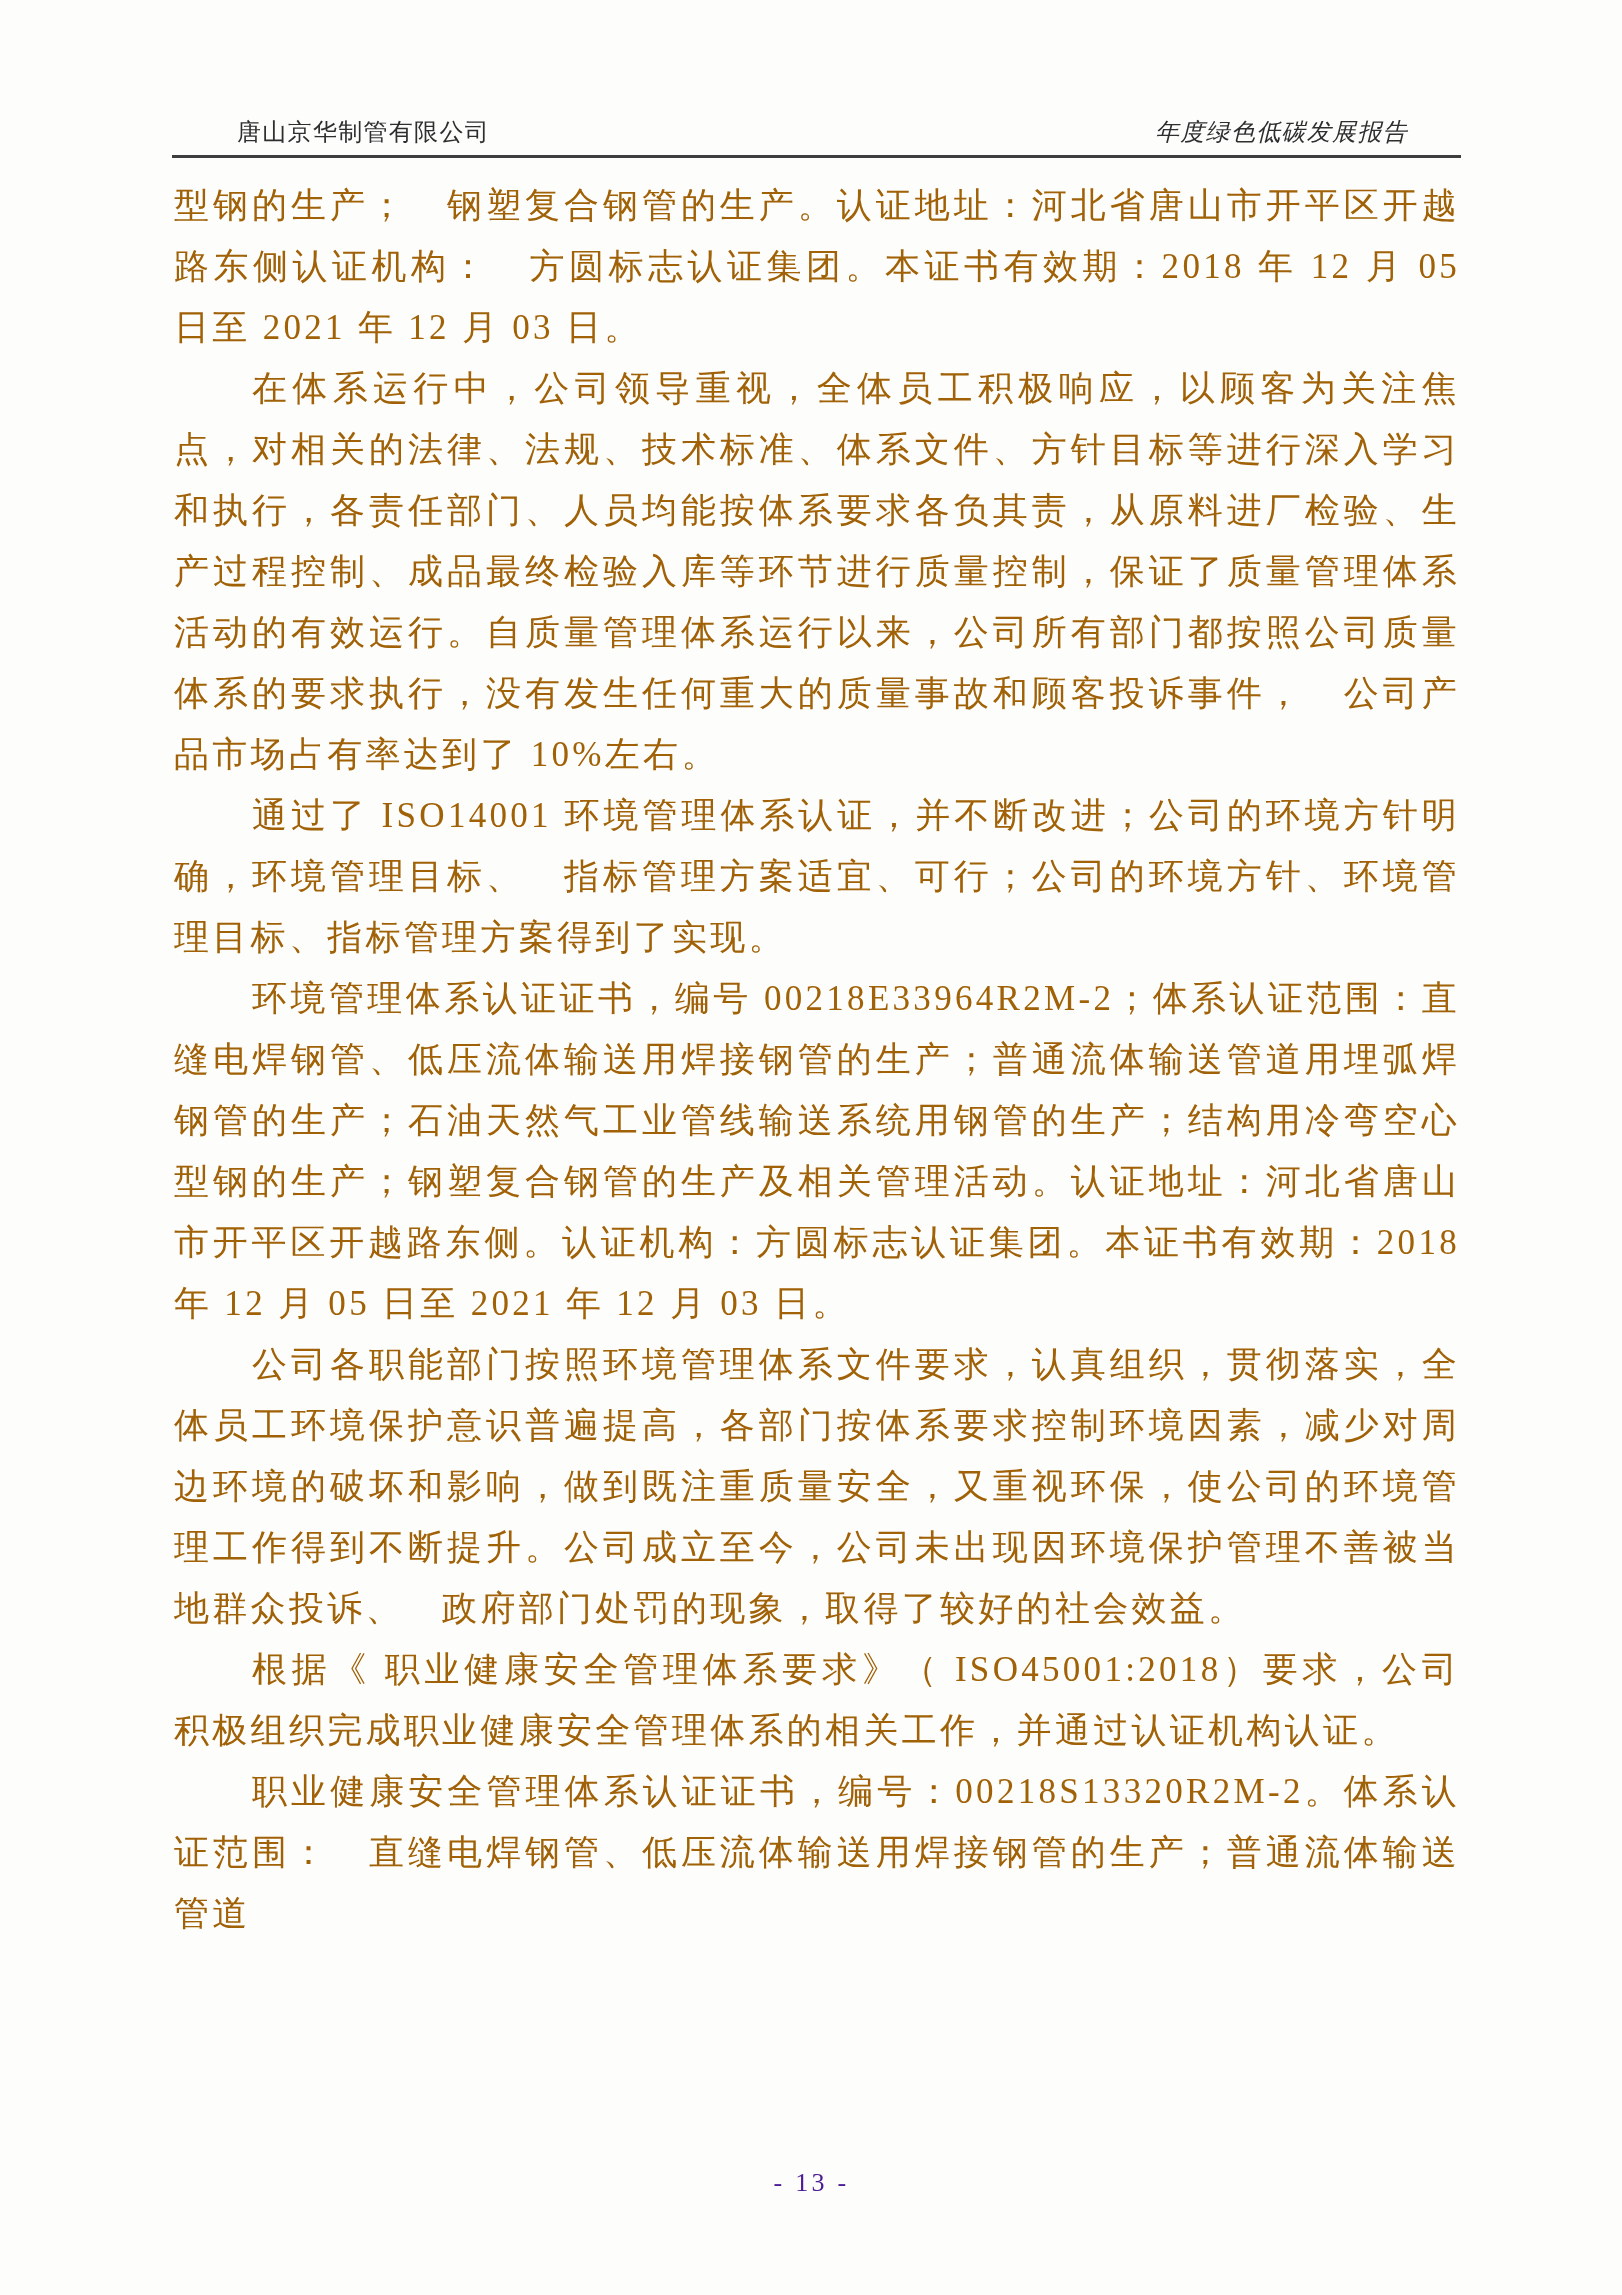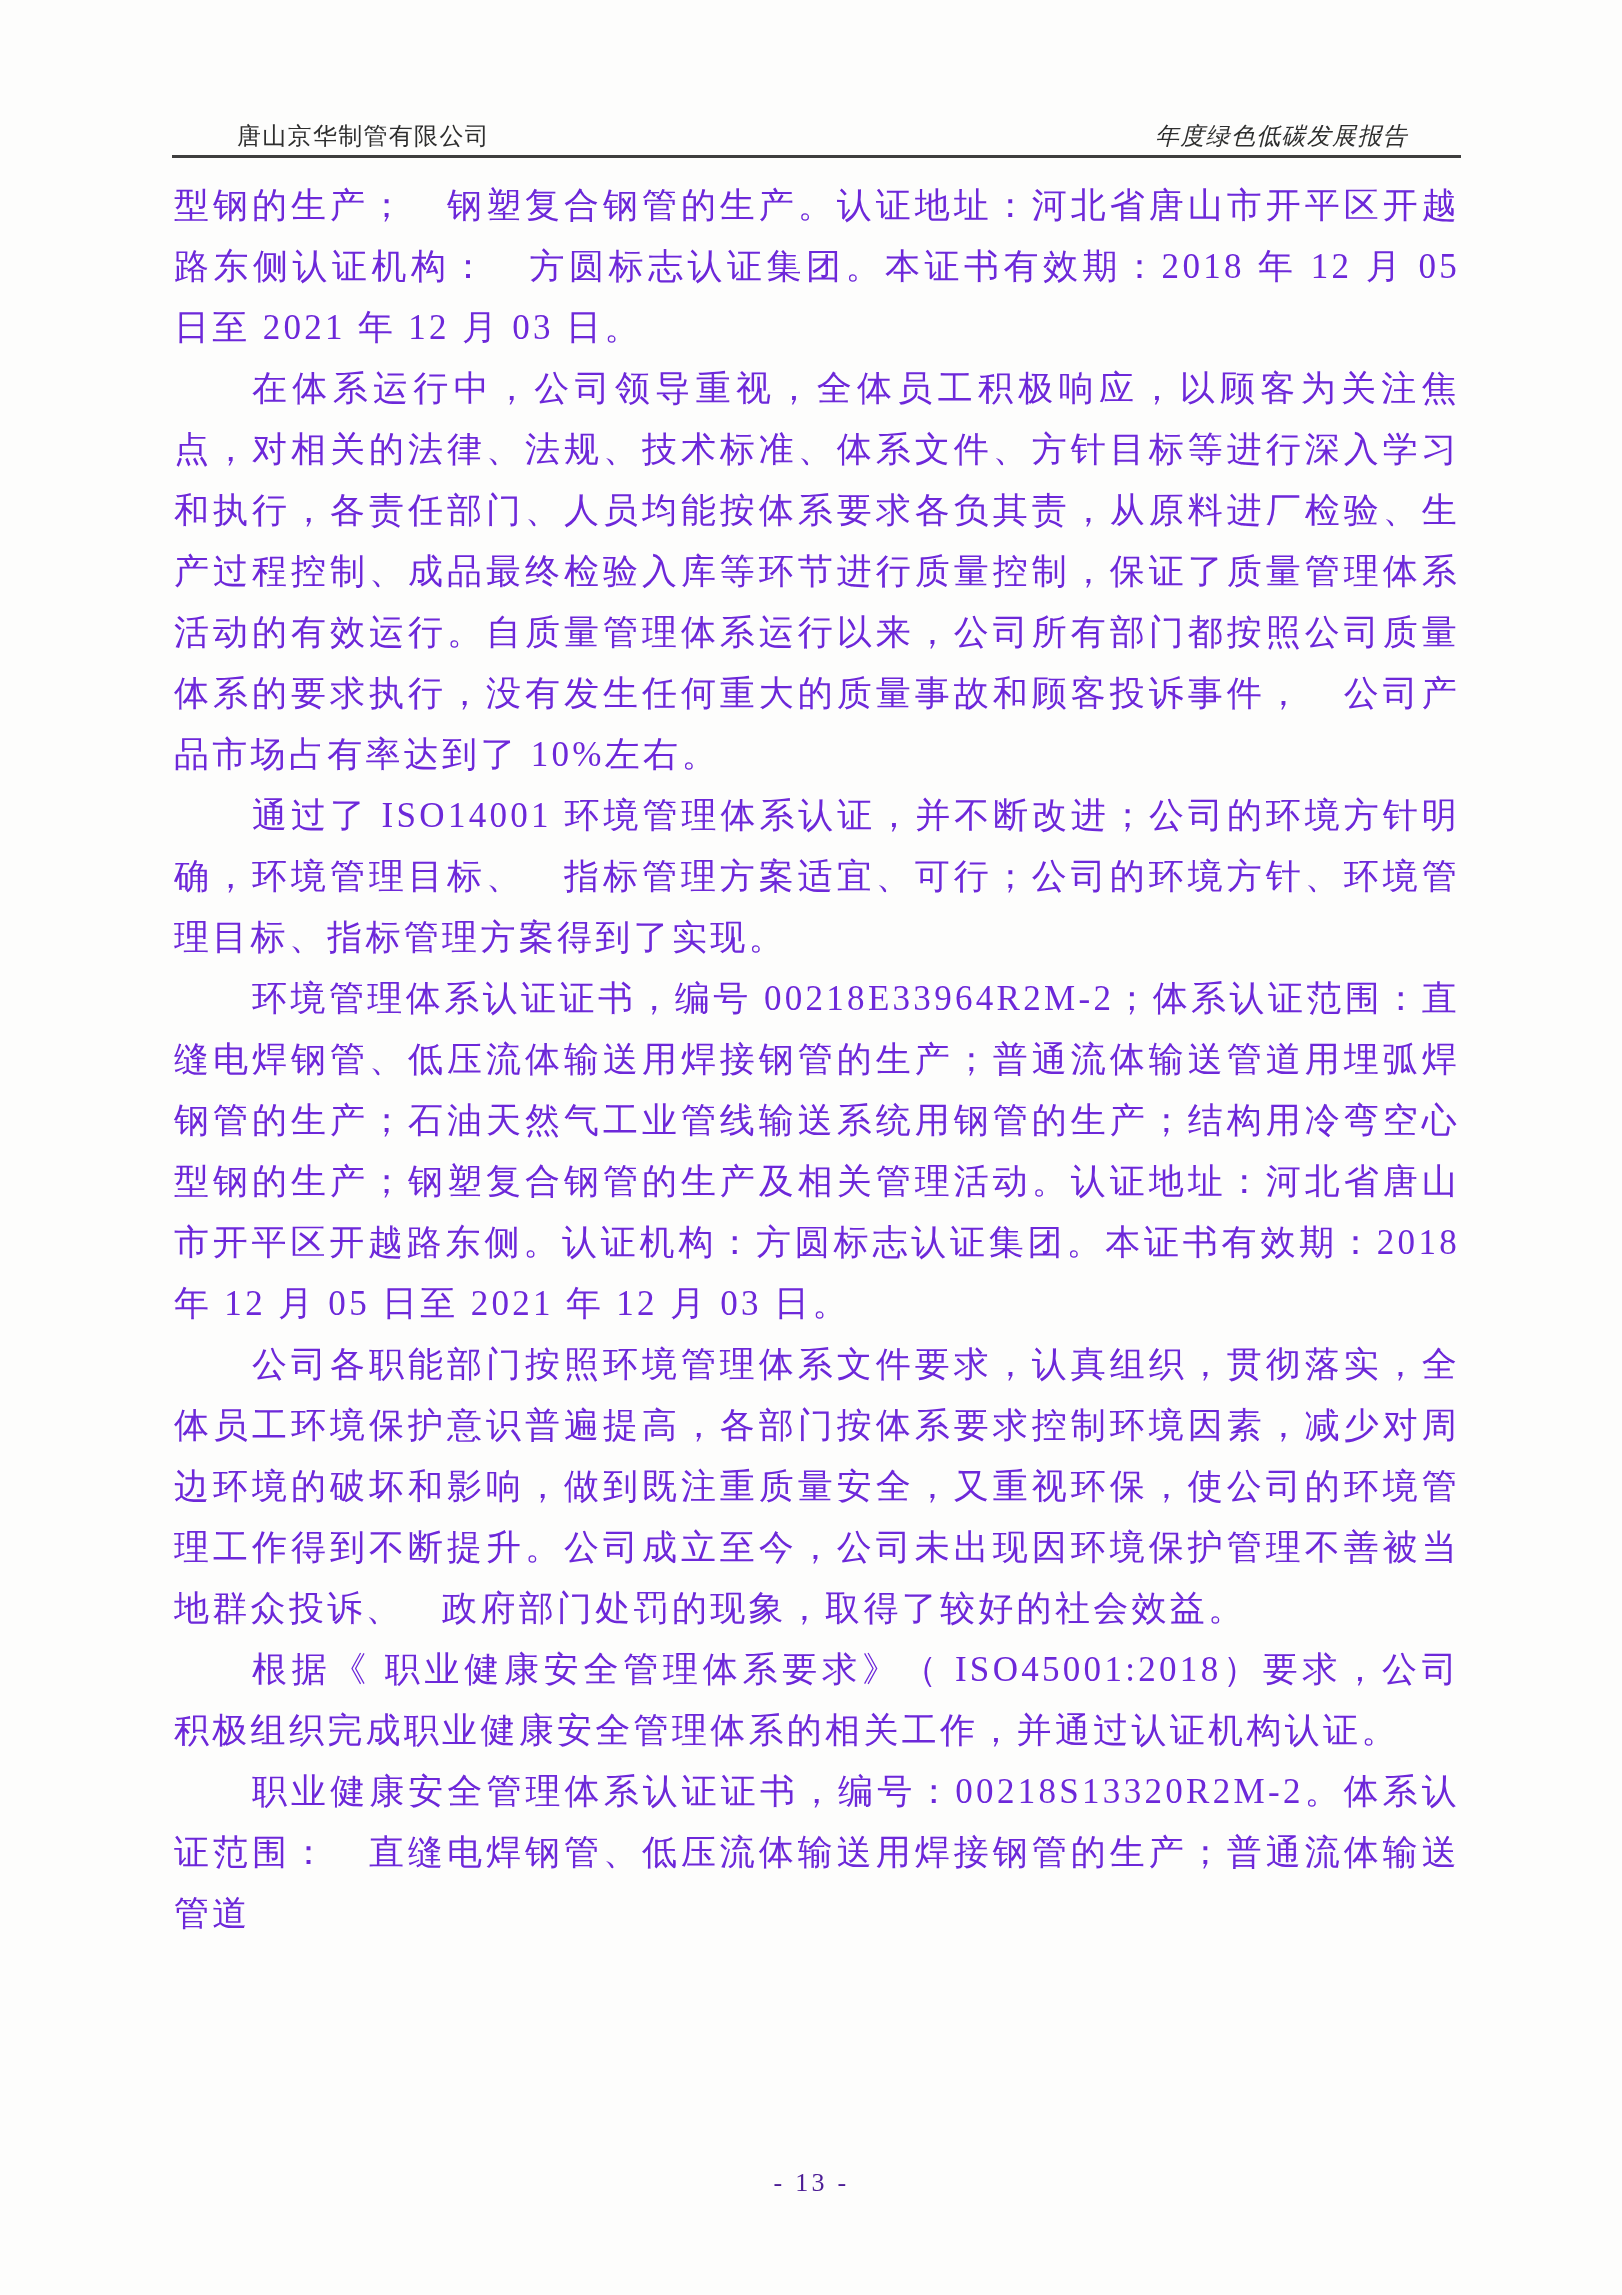--- a/index.html
+++ b/index.html
@@ -10,21 +10,21 @@
     color: #242424;
     position: relative;
     overflow: hidden;
   }
   .page { position: absolute; inset: 0; }
 
   
   .page-header {
     position: absolute;
     left: 173px; top: 111px; width: 1287px; height: 41px;
-    display: flex; justify-content: space-between; align-items: flex-end;
+    display: flex; justify-content: space-between; align-items: center;
     font-size: 24px; letter-spacing: 1.3px; color: #2e2e2e;
   }
   .header-left  { margin-left: 64px;  white-space: nowrap; }
   .header-right { margin-right: 52px; white-space: nowrap; font-style: italic; }
   .header-rule {
     position: absolute;
     left: 172px; top: 155px; width: 1289px; height: 3.3px;
     background: #3e3e3e;
   }
 
@@ -32,21 +32,21 @@
   .document-body {
     position: absolute;
     left: 174px; top: 175px; width: 1286px;
   }
   .document-body p {
     margin: 0;
     font-size: 35px;
     line-height: 61px;
     letter-spacing: 3.3px;
     text-align: justify;
-    color: #6d28d9;
+    color: #a16207;
   }
   .document-body p.indent { text-indent: 78px; }
   .document-body p.heading {
     font-weight: 700;
     text-indent: 78px;
     letter-spacing: 3.3px;
     color: #1d1d1d;
   }
 
   

